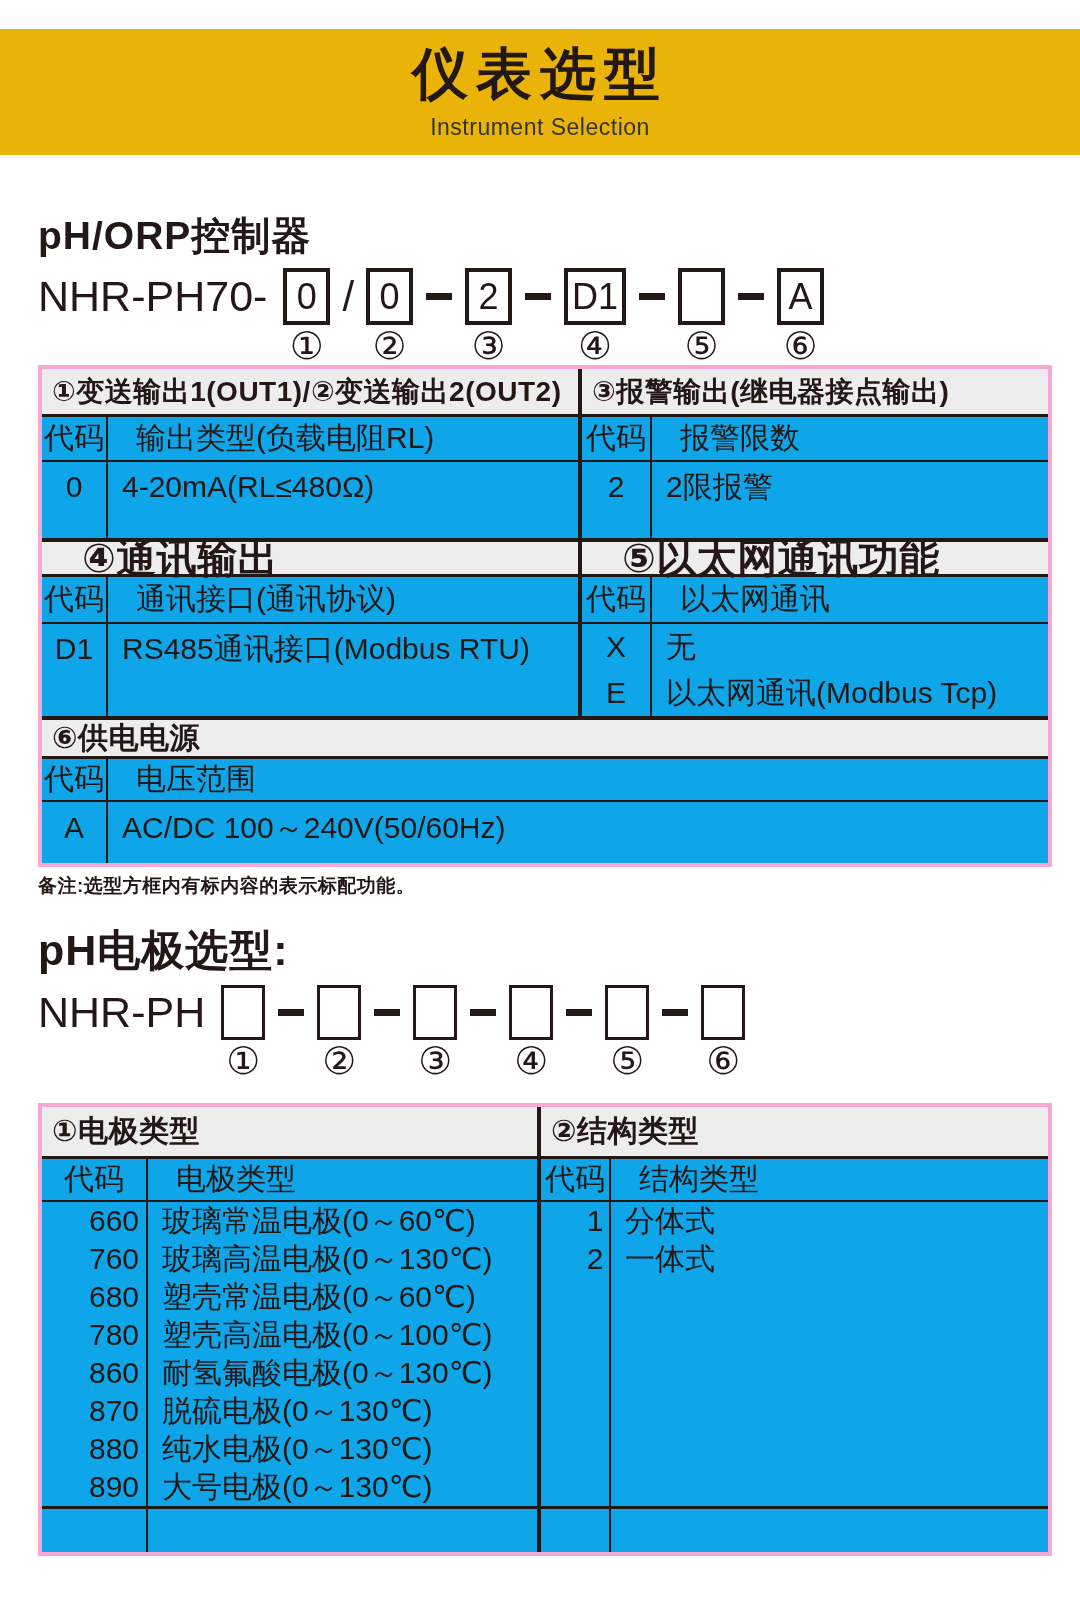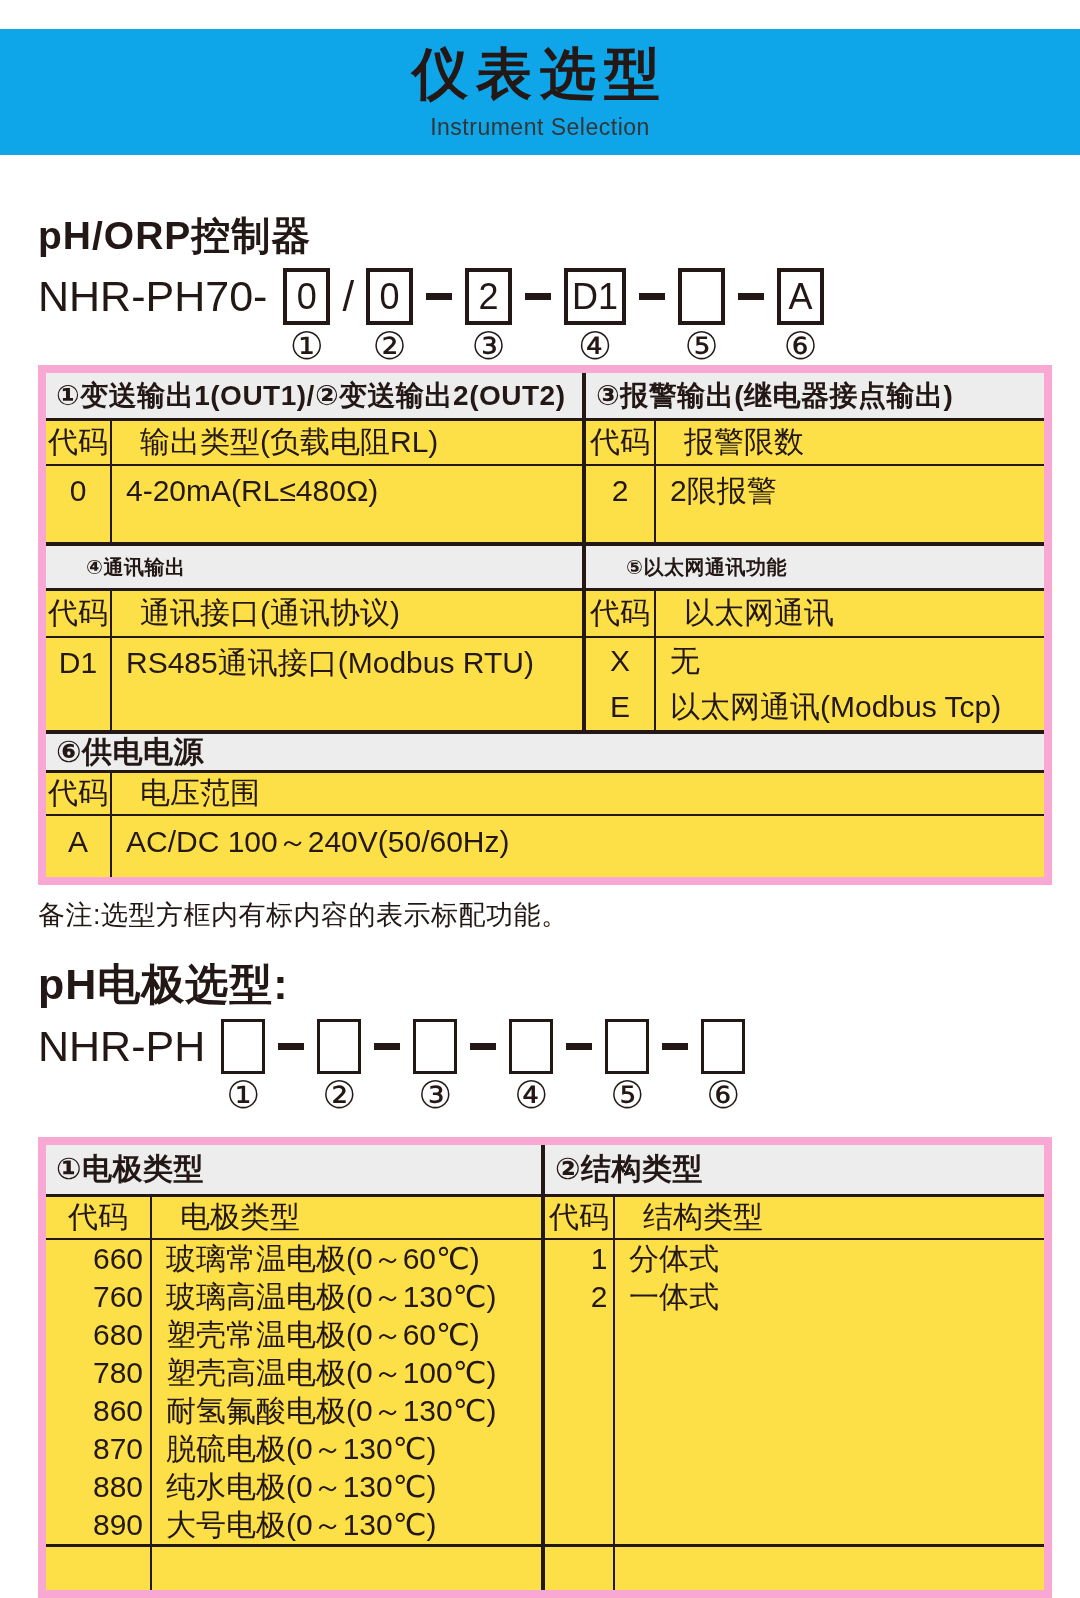--- a/index.html
+++ b/index.html
@@ -8,21 +8,21 @@
     height: 1598px;
     overflow: hidden;
     background: #ffffff;
     color: #231815;
     font-family: "Liberation Sans", "DejaVu Sans", sans-serif;
   }
   
   .banner {
     margin-top: 29px;
     height: 126px;
-    background: #0ea5e9;
+    background: #eab308;
     display: flex; flex-direction: column;
     align-items: center; justify-content: center;
   }
   .banner-title { font-size: 56px; font-weight: bold; letter-spacing: 8px; line-height: 1.1; }
   .banner-sub   { font-size: 23px; color: #353535; margin-top: 10px; letter-spacing: 0.5px; }
 
   .content { padding-left: 38px; }
 
   .sec-heading { line-height: 1; }
   .sec-heading.ctrl { margin-top: 61px; font-size: 39px; font-weight: 700; letter-spacing: 1px; }
@@ -45,42 +45,42 @@
     font-size: 36px; font-weight: 500; padding: 0 4px;
   }
   .sel2 .sel-box { min-width: 44px; height: 55px; border-width: 3px; }
   .sel-slash { font-size: 42px; font-weight: 500; margin: 0 12px; }
   .sel-dash  { width: 26px; height: 7px; background: #231815; margin: 0 13px; }
   .sel-marker { grid-row: 2; justify-self: center; font-size: 38px; line-height: 1; }
   .m1 { grid-column: 2; } .m2 { grid-column: 4; } .m3 { grid-column: 6; }
   .m4 { grid-column: 8; } .m5 { grid-column: 10; } .m6 { grid-column: 12; }
 
   
-  .dtable { width: 1014px; border: 8px solid #f9a8d4; background: #fde047; }
+  .dtable { width: 1014px; border: 4px solid #f9a8d4; background: #0ea5e9; }
   .t1 { margin-top: 0px; }
   .t2 { margin-top: 23px; }
   .tblock { display: flex; align-items: stretch; }
   .tblock + .tblock { border-top: 4px solid #231815; }
   .half { display: flex; flex-direction: column; }
   .hl1 { width: 540px; border-right: 4px solid #231815; }
   .hr1 { flex: 1; }
   .hl2 { width: 499px; border-right: 4px solid #231815; }
   .hr2 { flex: 1; }
   .hfull { width: 100%; }
 
   .sec-title {
     background: #ededed;
     border-bottom: 3px solid #231815;
     font-weight: bold;
     display: flex; align-items: center;
     padding-left: 10px;
     letter-spacing: 0.5px;
   }
   .h-t1a .sec-title { height: 48px; font-size: 28px; }
-  .h-t1b .sec-title { height: 45px; font-size: 20px; padding-left: 40px; }
+  .h-t1b .sec-title { height: 35px; font-size: 40px; padding-left: 40px; }
   .h-t1c .sec-title { height: 39px; font-size: 30px; }
   .t2   .sec-title  { height: 52px; font-size: 30px; }
 
   .crow { display: grid; border-bottom: 2px solid #231815; }
   .drow { display: grid; overflow: hidden; position: relative; }
   .cl1 { grid-template-columns: 66px 1fr; }
   .cr1 { grid-template-columns: 70px 1fr; }
   .cl2 { grid-template-columns: 106px 1fr; }
   .cr2 { grid-template-columns: 70px 1fr; }
 
@@ -102,21 +102,21 @@
   .lh50 .line { height: 50px; } .lh46 .line { height: 46px; }
   .lh52 .line { height: 52px; } .lh38 .line { height: 38px; padding-left: 40px; }
 
   
   .t2 .drow { height: 350px; }
   .t2 .drow::after {
     content: ""; position: absolute; left: 0; right: 0; top: 304px;
     height: 3px; background: #231815;
   }
 
-  .note { margin-top: 12px; font-size: 27px; font-weight: normal; letter-spacing: 0.5px; }
+  .note { margin-top: 6px; font-size: 19px; font-weight: bold; letter-spacing: 0.5px; }
 </style>
 </head>
 <body>
 
 <header class="banner">
   <div class="banner-title">仪表选型</div>
   <div class="banner-sub">Instrument Selection</div>
 </header>
 
 <main class="content">

